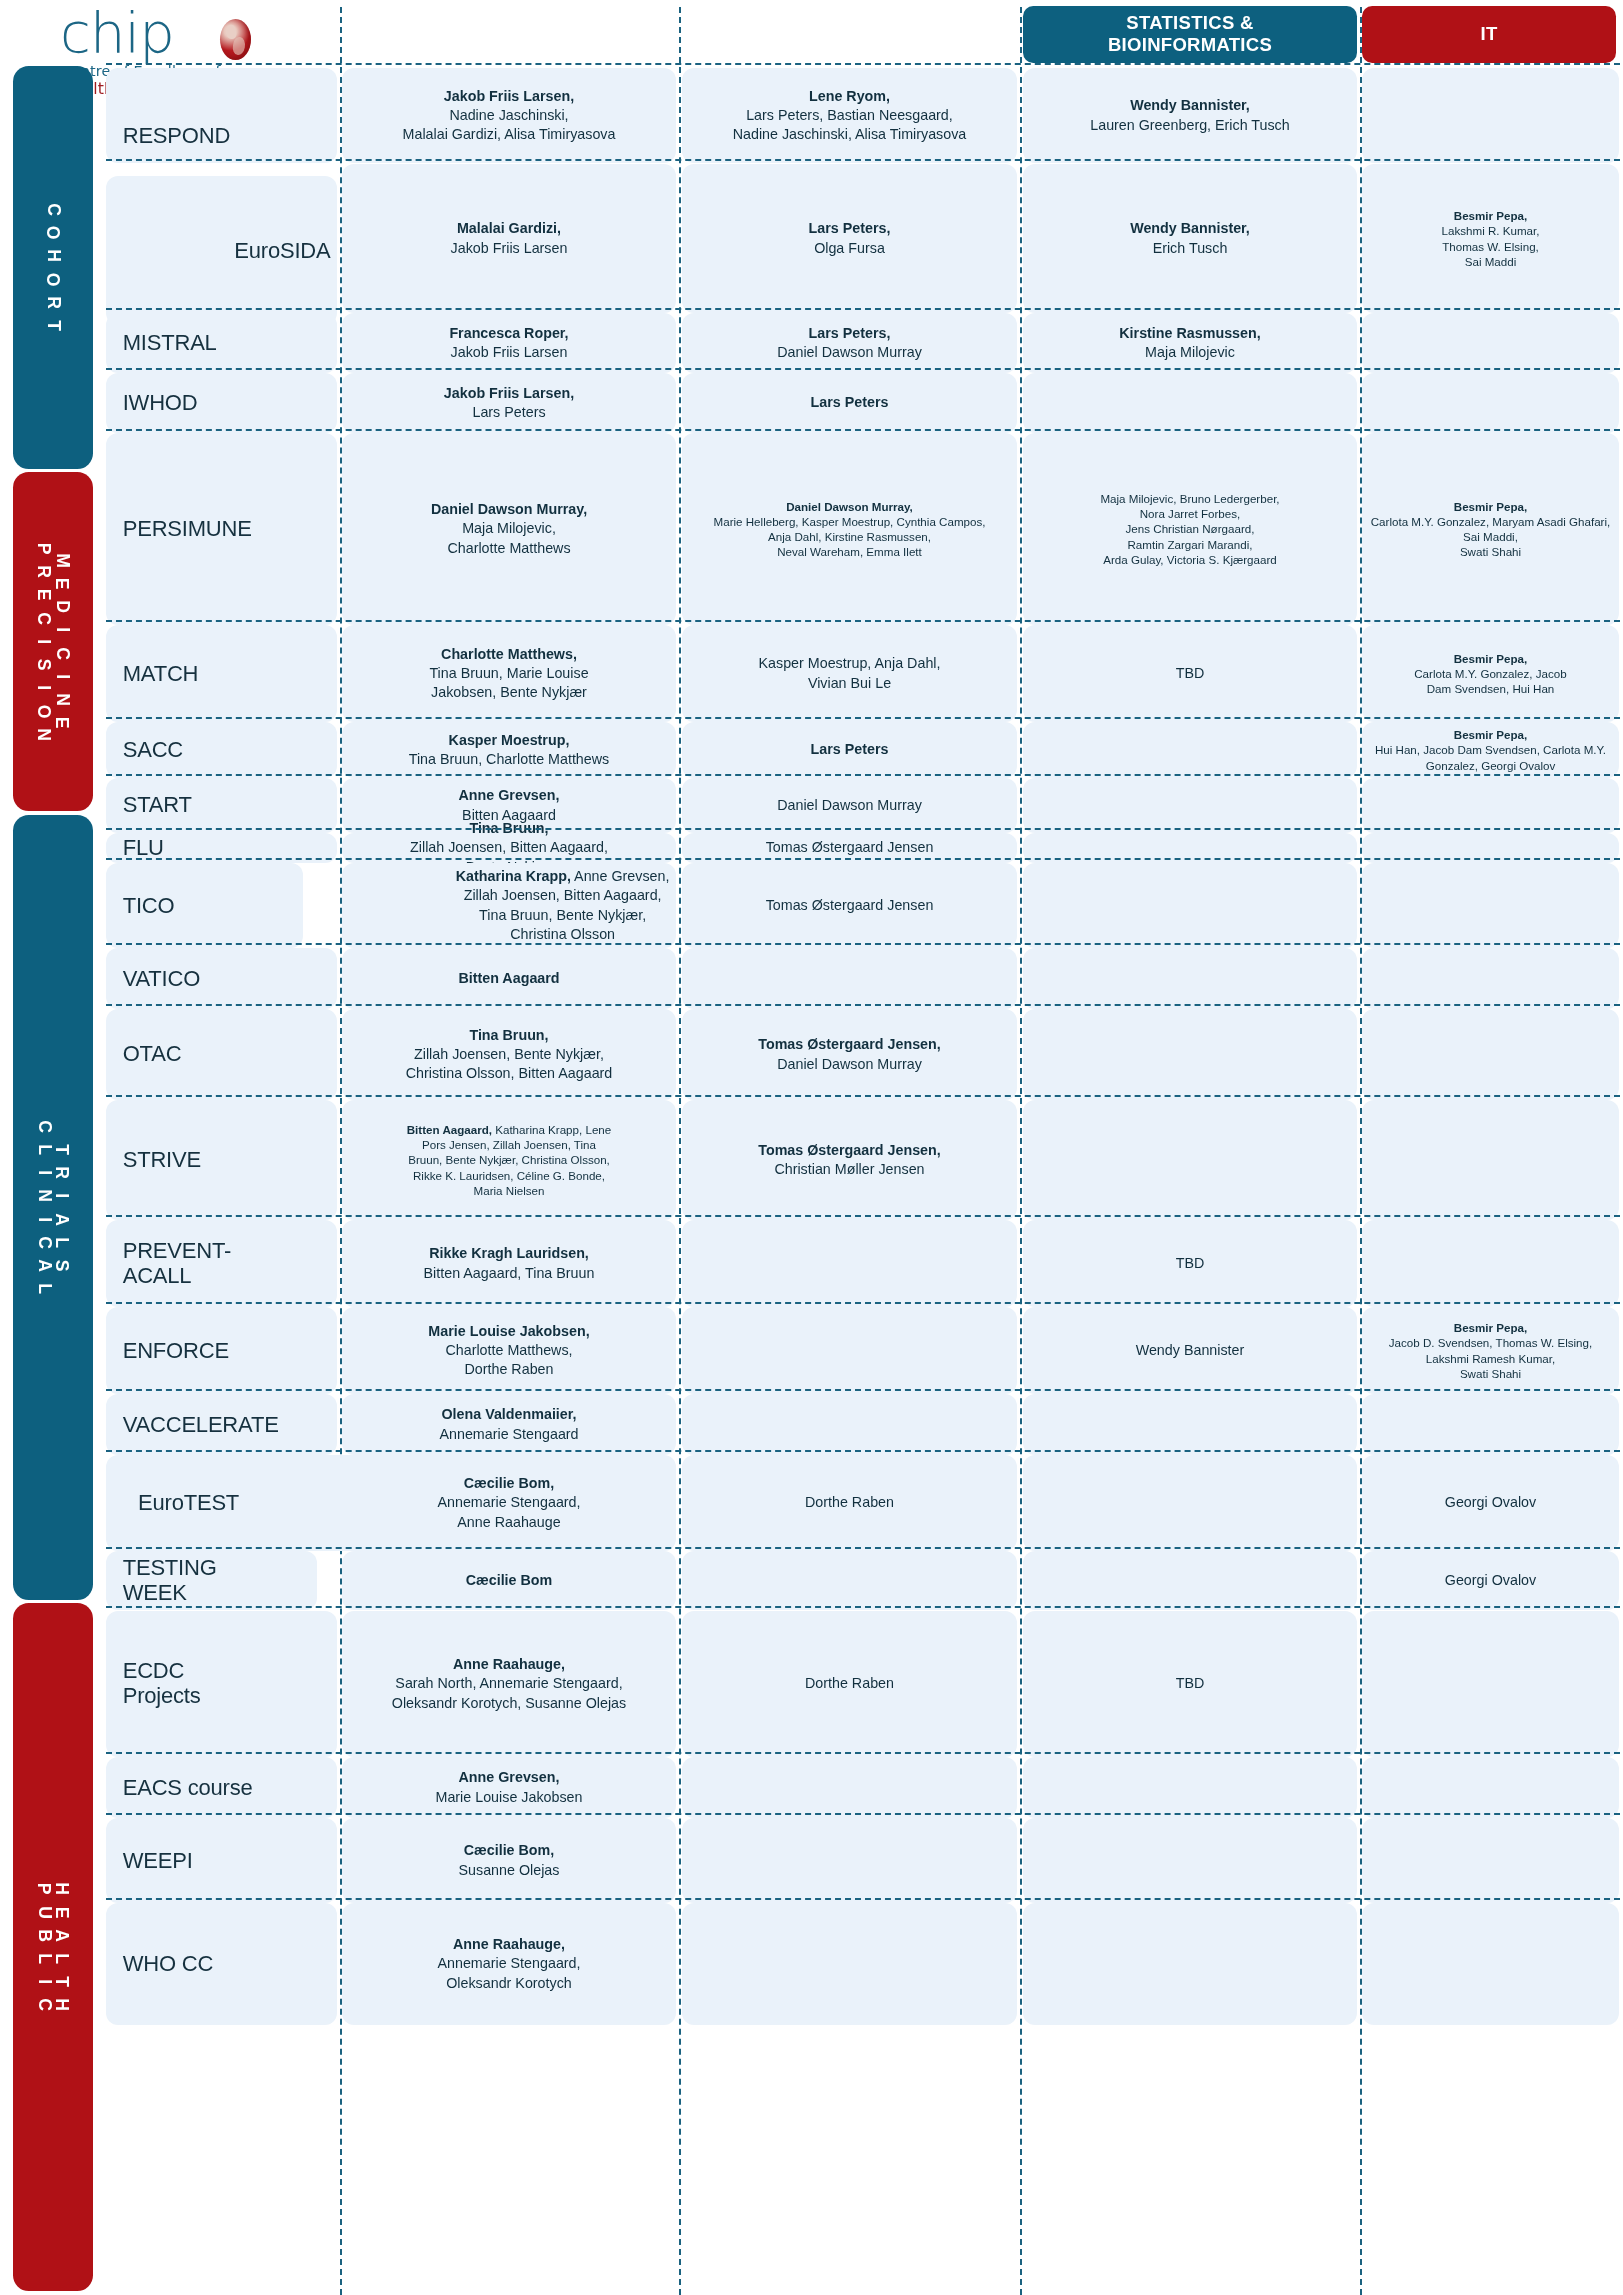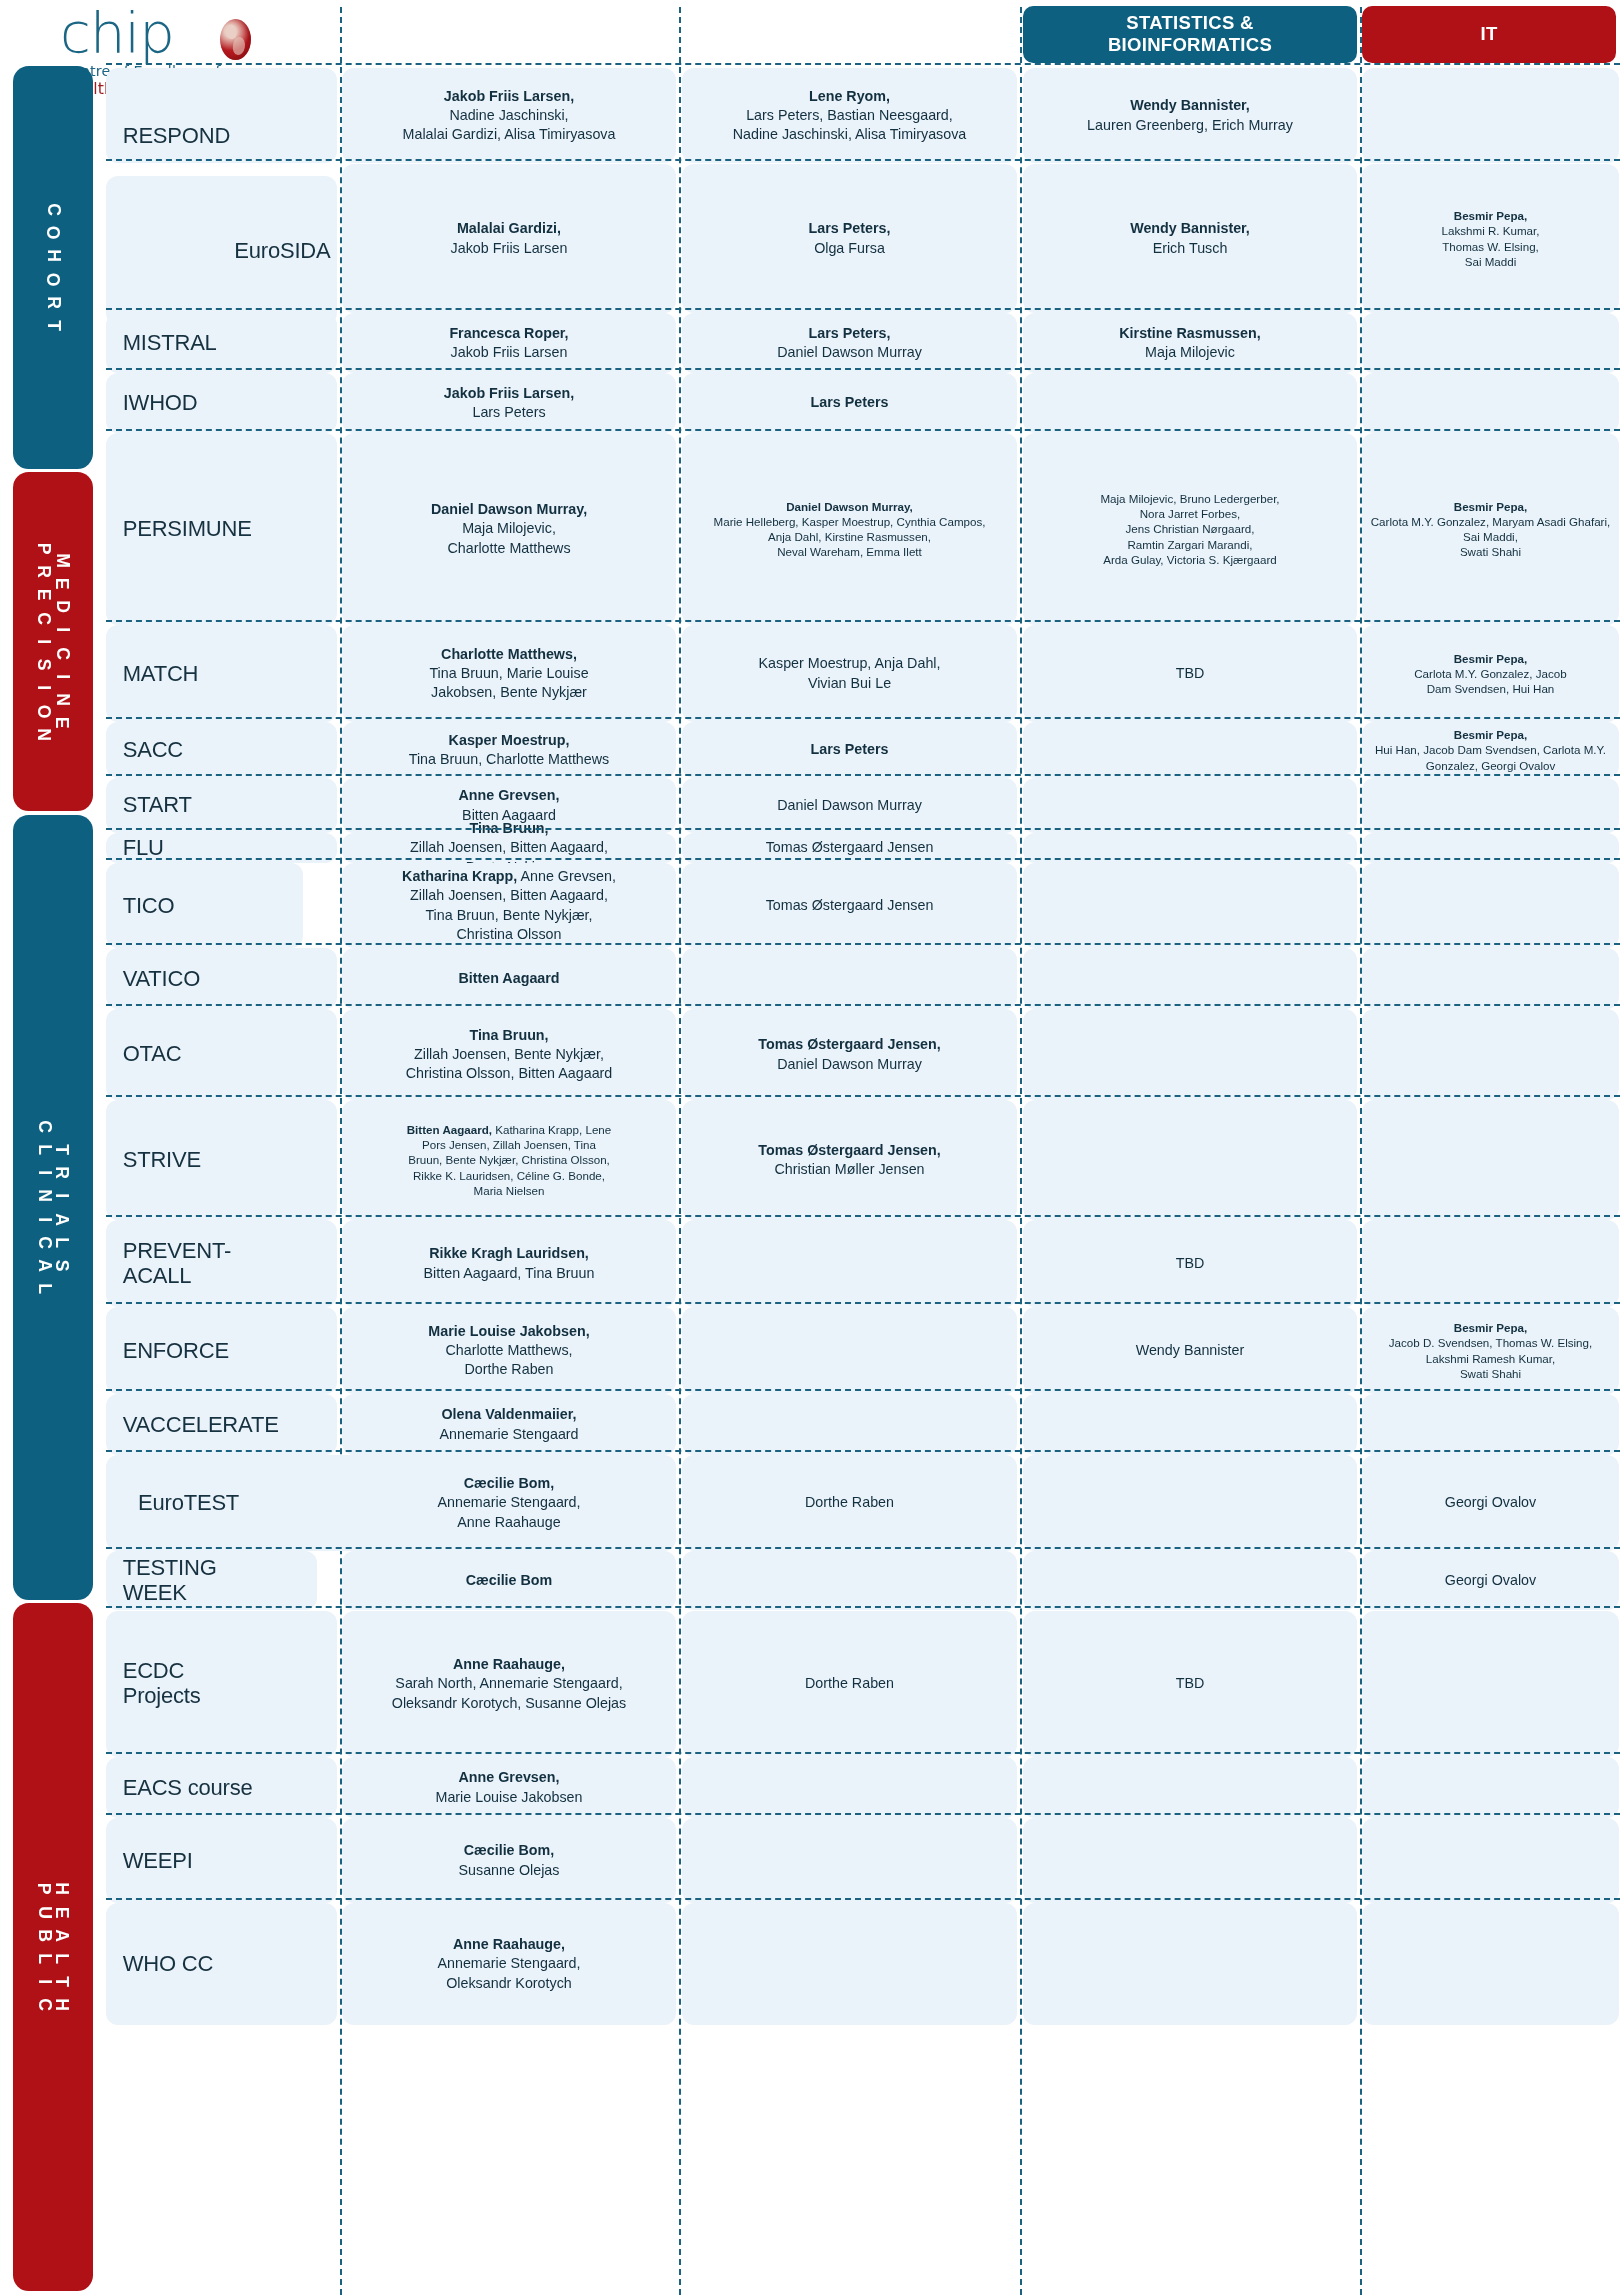--- a/index.html
+++ b/index.html
@@ -276,21 +276,21 @@
 
   <div id="rows-layer">
       <div class="cell projname" style="left: 106px; top: 68px; width: 231px; height: 95px; display: block; line-height: 1.15; padding-top: 55px; text-align: left; padding-left: 16.7px;"><span>RESPOND</span></div>
       <div class="cell" style="left: 342px; top: 68px; width: 334px; height: 95px;">
         <div><span class="lead">Jakob Friis Larsen,</span><br><span>Nadine Jaschinski,</span><br><span>Malalai Gardizi, Alisa Timiryasova</span></div>
       </div>
       <div class="cell" style="left: 682px; top: 68px; width: 335px; height: 95px;">
         <div><span class="lead">Lene Ryom,</span><br><span>Lars Peters, Bastian Neesgaard,</span><br><span>Nadine Jaschinski, Alisa Timiryasova</span></div>
       </div>
       <div class="cell" style="left: 1023px; top: 68px; width: 334px; height: 95px;">
-        <div><span class="lead">Wendy Bannister,</span><br><span>Lauren Greenberg, Erich Murray</span></div>
+        <div><span class="lead">Wendy Bannister,</span><br><span>Lauren Greenberg, Erich Tusch</span></div>
       </div>
       <div class="cell empty" style="left: 1362px; top: 68px; width: 257px; height: 95px;"></div>
       <div class="cell projname" style="left: 106px; top: 176px; width: 231px; height: 149px; display: block; line-height: 1.15; padding-top: 62px; text-align: right; padding-left: 16.7px;"><span>EuroSIDA</span></div>
       <div class="cell" style="left: 342px; top: 164px; width: 334px; height: 149px;">
         <div><span class="lead">Malalai Gardizi,</span><br><span>Jakob Friis Larsen</span></div>
       </div>
       <div class="cell" style="left: 682px; top: 164px; width: 335px; height: 149px;">
         <div><span class="lead">Lars Peters,</span><br><span>Olga Fursa</span></div>
       </div>
       <div class="cell" style="left: 1023px; top: 164px; width: 334px; height: 149px;">
@@ -368,21 +368,21 @@
       <div class="cell projname" style="left: 106px; top: 833px; width: 231px; height: 30px; display: block; line-height: 1.15; padding-top: 1.9px; text-align: left; padding-left: 16.7px;"><span>FLU</span></div>
       <div class="cell" style="left: 342px; top: 833px; width: 334px; height: 30px;">
         <div><span class="lead">Tina Bruun,</span><br><span>Zillah Joensen, Bitten Aagaard,</span><br><span>Bente Nykjær</span></div>
       </div>
       <div class="cell" style="left: 682px; top: 833px; width: 335px; height: 30px;">
         <div><span>Tomas Østergaard Jensen</span></div>
       </div>
       <div class="cell empty" style="left: 1023px; top: 833px; width: 334px; height: 30px;"></div>
       <div class="cell empty" style="left: 1362px; top: 833px; width: 257px; height: 30px;"></div>
       <div class="cell projname" style="left: 106px; top: 863px; width: 197px; height: 85px; display: block; line-height: 1.15; padding-top: 30px; text-align: left; padding-left: 16.7px;"><span>TICO</span></div>
-      <div class="cell" style="left: 342px; top: 863px; width: 334px; height: 85px;">
+      <div class="cell" style="left: 342px; top: 863px; width: 334px; height: 85px; justify-content: flex-end;">
         <div><span class="lead">Katharina Krapp,</span><span> Anne Grevsen,</span><br><span>Zillah Joensen, Bitten Aagaard,</span><br><span>Tina Bruun, Bente Nykjær,</span><br><span>Christina Olsson</span></div>
       </div>
       <div class="cell" style="left: 682px; top: 863px; width: 335px; height: 85px;">
         <div><span>Tomas Østergaard Jensen</span></div>
       </div>
       <div class="cell empty" style="left: 1023px; top: 863px; width: 334px; height: 85px;"></div>
       <div class="cell empty" style="left: 1362px; top: 863px; width: 257px; height: 85px;"></div>
       <div class="cell projname" style="left: 106px; top: 948px; width: 231px; height: 61px; display: block; line-height: 1.15; padding-top: 17.6px; text-align: left; padding-left: 16.7px;"><span>VATICO</span></div>
       <div class="cell" style="left: 342px; top: 948px; width: 334px; height: 61px;">
         <div><span class="lead">Bitten Aagaard</span></div>

